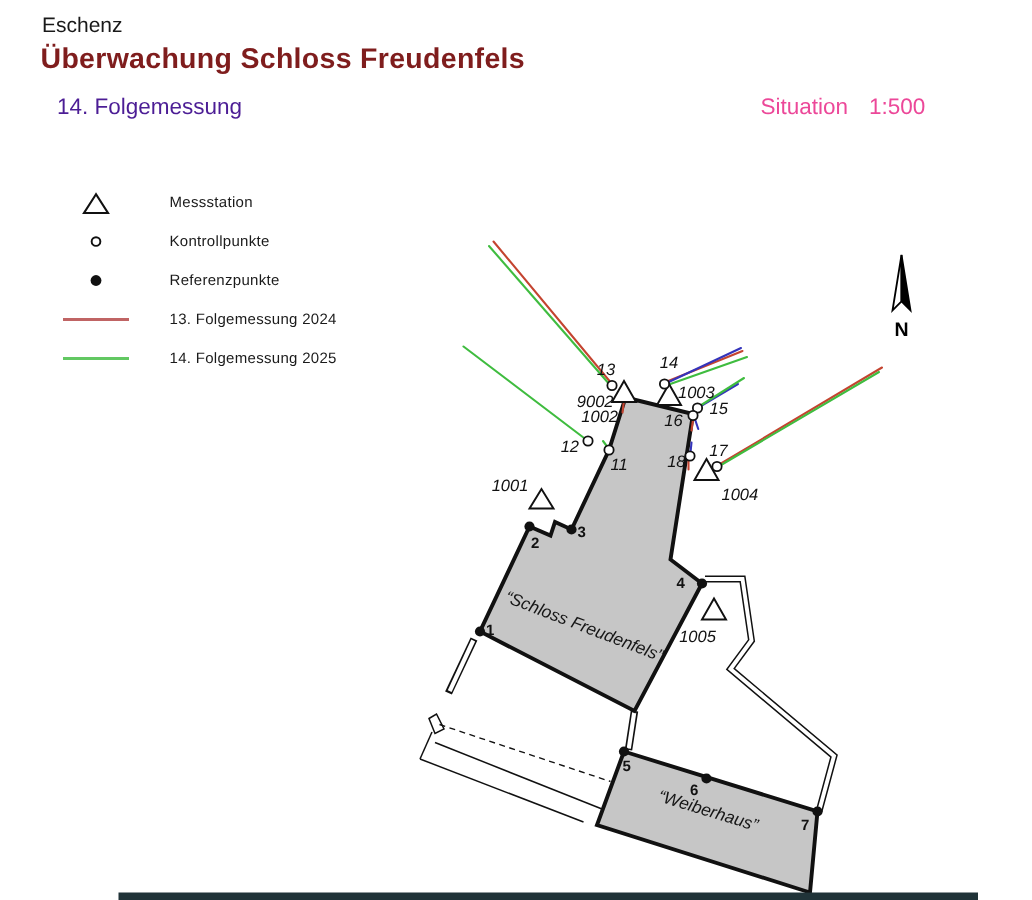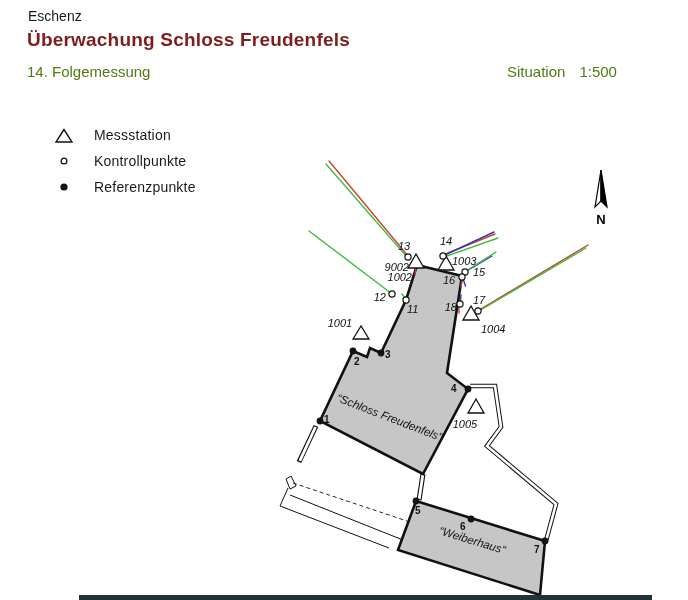--- a/index.html
+++ b/index.html
@@ -1,28 +1,28 @@
 <!DOCTYPE html>
 <html><head>
 <meta charset="utf-8">
 <style>
   html,body{margin:0;padding:0;background:#fff;}
   #stage{position:relative;width:652px;height:600px;background:#ffffff;overflow:hidden;
          font-family:"Liberation Sans",sans-serif;color:#111;}
   
   .hdr-locality{position:absolute;left:28px;top:8px;font-size:14px;color:#191919;}
   .hdr-title{position:absolute;left:27px;top:29px;font-size:19px;font-weight:bold;color:#7f1d1d;letter-spacing:.2px;}
-  .hdr-sub{position:absolute;left:27px;top:63px;font-size:15px;color:#4d7c0f;}
-  .hdr-situation{position:absolute;left:507px;top:63px;font-size:15px;color:#4d7c0f;display:flex;gap:14px;}
+  .hdr-sub{position:absolute;left:38px;top:63px;font-size:15px;color:#4c1d95;}
+  .hdr-situation{position:absolute;left:507px;top:63px;font-size:15px;color:#ec4899;display:flex;gap:14px;}
   
   .legend{position:absolute;left:42px;top:122px;}
   .legend-row{display:flex;align-items:center;height:26px;}
   .legend-sym{width:44px;display:flex;justify-content:center;align-items:center;}
   .legend-sym.full{justify-content:flex-start;}
-  .legend-label{margin-left:8px;font-size:14px;color:#1a1a1a;letter-spacing:.2px;}
+  .legend-label{margin-left:27px;font-size:10px;color:#1a1a1a;letter-spacing:.2px;}
   
   .mapsvg{position:absolute;left:0;top:0;}
   .lbl-it{font-family:"Liberation Sans",sans-serif;font-style:italic;font-size:11px;fill:#111;}
   .lbl-ref{font-family:"Liberation Sans",sans-serif;font-size:10px;font-weight:600;fill:#111;}
   .lbl-bld{font-family:"Liberation Sans",sans-serif;font-style:italic;font-size:11.5px;fill:#161616;}
   .lbl-n{font-family:"Liberation Sans",sans-serif;font-size:13px;font-weight:bold;fill:#000;}
   .footer-bar{position:absolute;left:79px;top:595px;width:609px;height:5px;background:#203338;}
 </style>
 </head>
 <body>
@@ -54,20 +54,36 @@
       </span>
       <span class="legend-label">Kontrollpunkte</span>
     </div>
     <div class="legend-row">
       <span class="legend-sym">
         <svg width="20" height="12">
             <circle cx="10" cy="6" r="3.6" fill="#111"></circle>
           </svg>
       </span>
       <span class="legend-label">Referenzpunkte</span>
+    </div>
+    <div class="legend-row">
+      <span class="legend-sym full">
+        <svg width="44" height="6">
+            <line x1="0" y1="3" x2="44" y2="3" stroke-width="2" stroke="#c06464"></line>
+          </svg>
+      </span>
+      <span class="legend-label">13. Folgemessung 2024</span>
+    </div>
+    <div class="legend-row">
+      <span class="legend-sym full">
+        <svg width="44" height="6">
+            <line x1="0" y1="3" x2="44" y2="3" stroke-width="2" stroke="#62c862"></line>
+          </svg>
+      </span>
+      <span class="legend-label">14. Folgemessung 2025</span>
     </div>
   </div>
 
   <svg class="mapsvg" width="688" height="600" viewBox="0 0 688 600">
 
     <g>
 
       <line x1="316" y1="426" x2="299" y2="462" stroke="#111" stroke-width="5"></line>
       <line x1="315.5" y1="427" x2="299.8" y2="460.8" stroke="#fff" stroke-width="2.8"></line>
 

